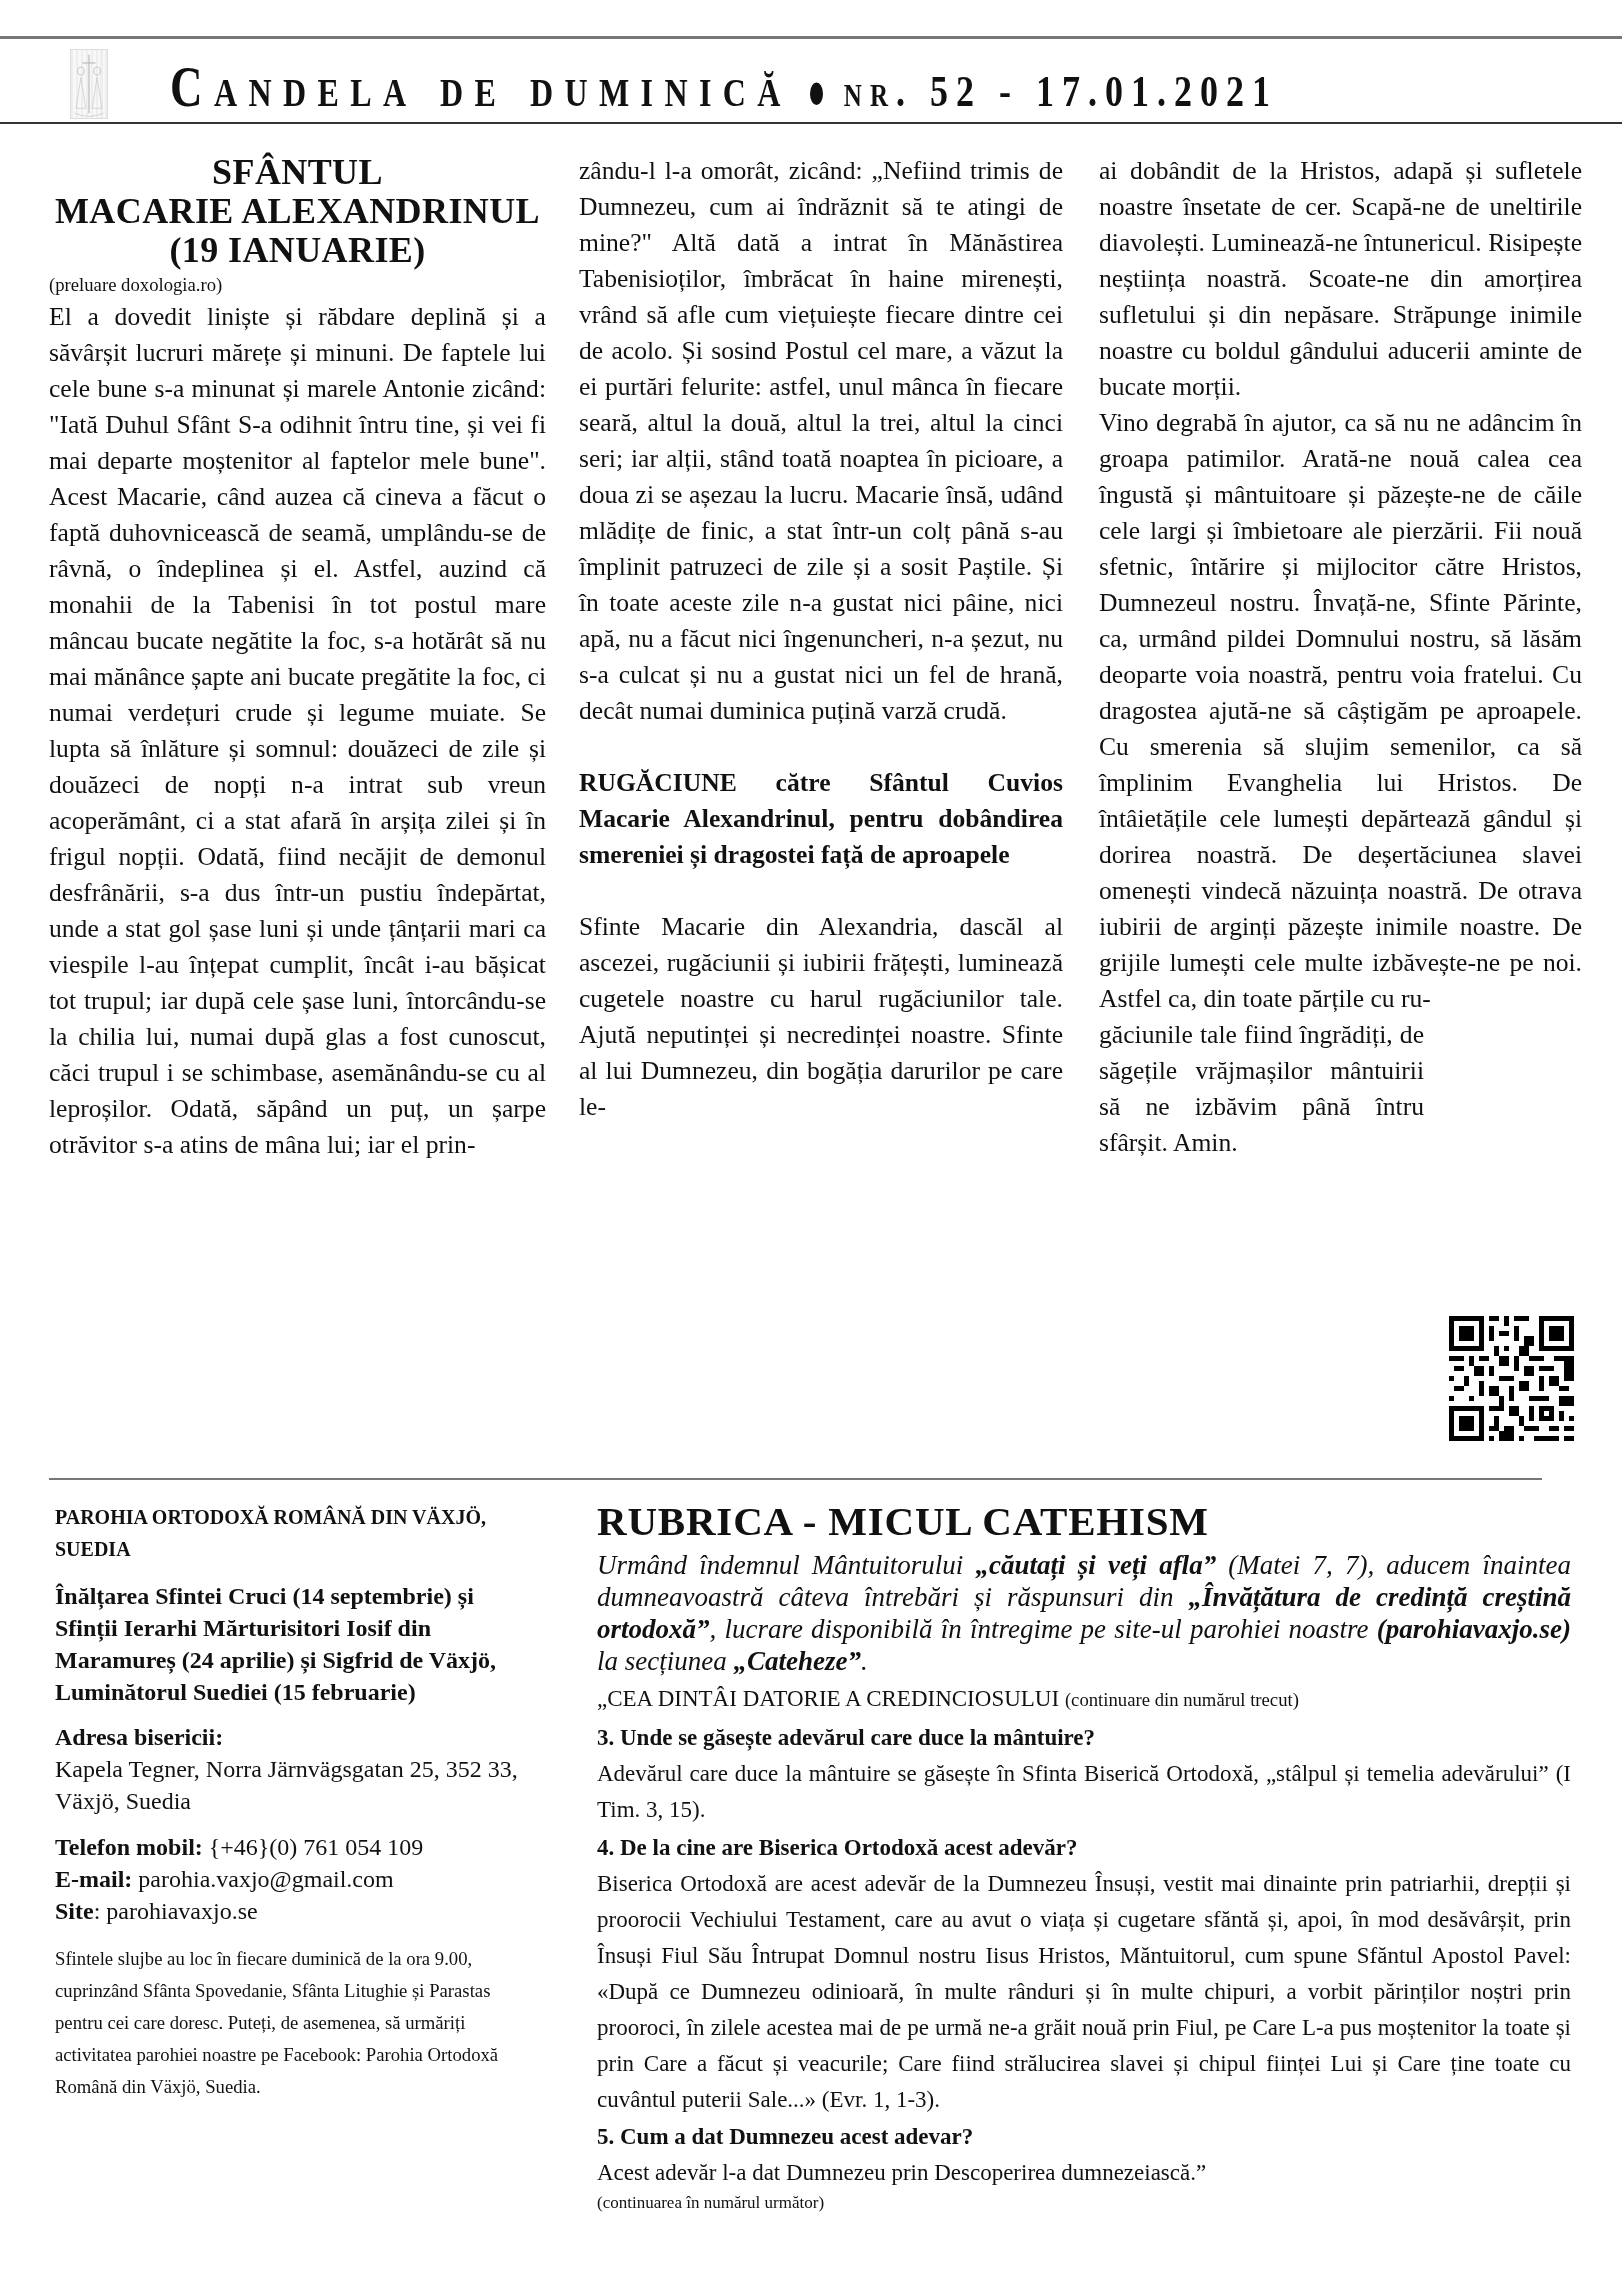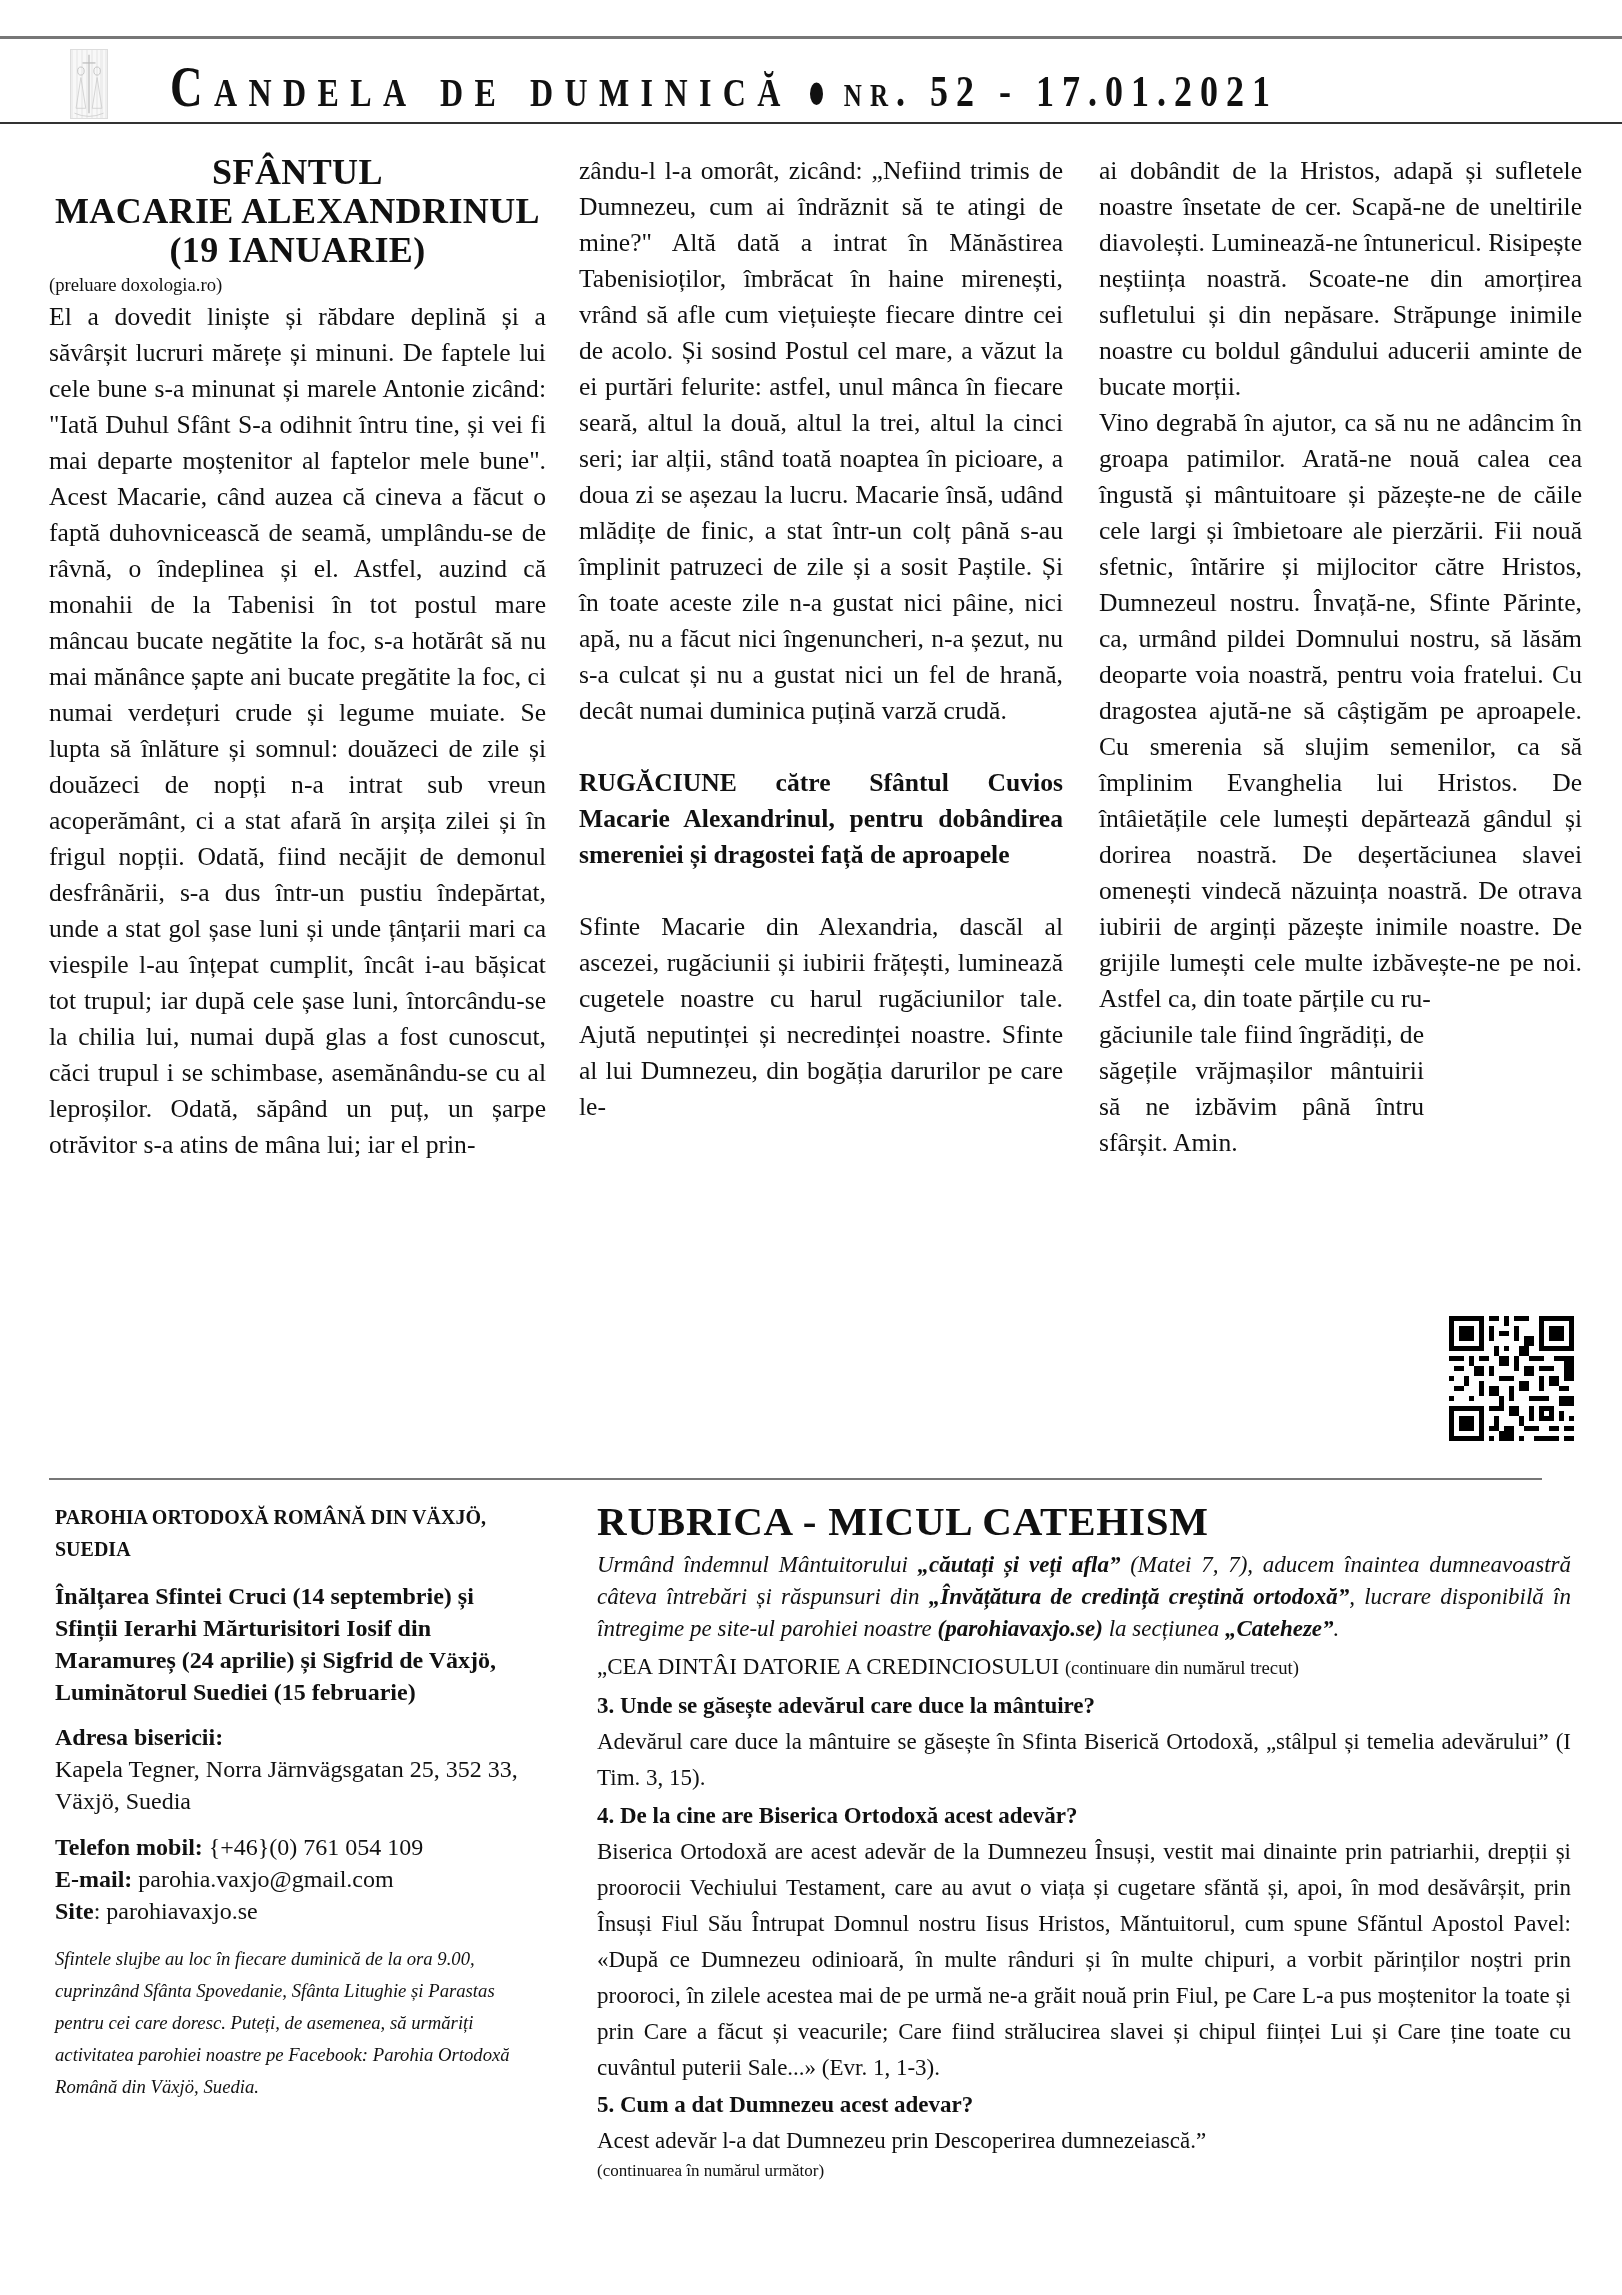--- a/index.html
+++ b/index.html
@@ -31,25 +31,25 @@
   .gap { height:36px; }
 
   .qr { position:absolute; left:1449px; top:1316px; width:125px; height:125px; }
 
   .parish { position:absolute; left:55px; top:1501px; width:487px; }
   .parish .ph { font-size:20px; line-height:32px; text-transform:uppercase; margin:0 0 14.6px 0; }
   .parish .patron { font-size:24px; line-height:32px; font-weight:bold; margin:0 0 13px 0; }
   .parish .label { font-weight:bold; }
   .parish .line { font-size:24px; line-height:32px; }
   .parish .addr { margin-bottom:14.6px; }
-  .parish .small { font-size:18.7px; line-height:32px; margin-top:16px;font-style:italic; }
+  .parish .small { font-size:18.7px; line-height:32px; margin-top:16px; }
 
   .cat { position:absolute; left:597px; top:1497px; width:974px; }
   .cat .ch { font-size:41px; line-height:49px; letter-spacing:0.8px; margin:0 0 3.2px 0; }
-  .cat .intro { font-style:italic; font-size:23px; line-height:32px; margin:0; text-align:justify; }
+  .cat .intro { font-style:italic; font-size:27px; line-height:32px; margin:0; text-align:justify; }
   .cat .sub { font-size:23px; line-height:37px; margin:3.2px 0 0 0; }
   .cat .sub small { font-size:18.7px; }
   .cat .q { font-weight:bold; font-size:23px; line-height:36px; margin:1.6px 0 0 0; }
   .cat .a { font-size:23px; line-height:36px; margin:0; text-align:justify; }
   .cat .cont { font-size:17px; line-height:24px; margin:0; }
 </style>
 </head>
 <body>
 
 <div class="rule top"></div>

